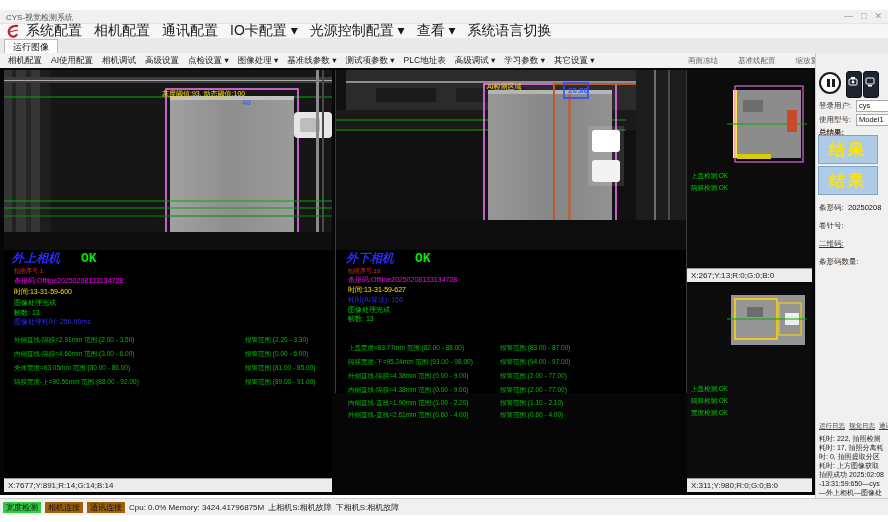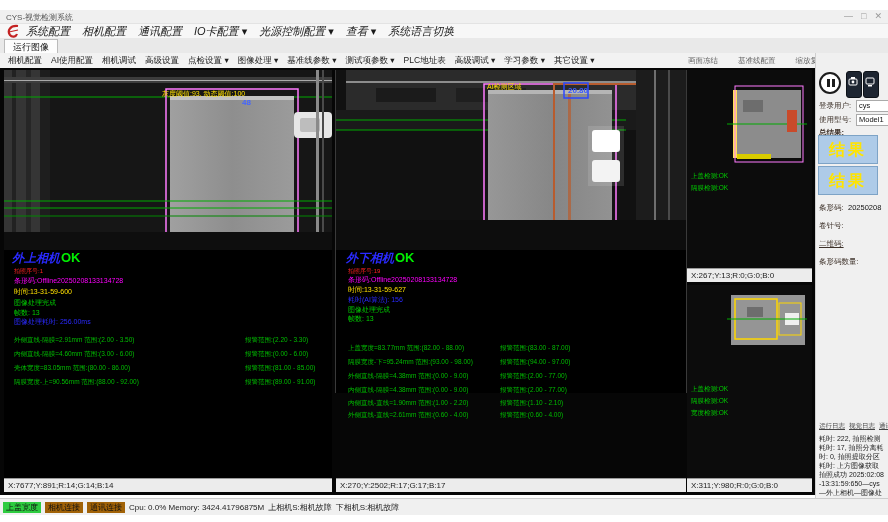--- a/index.html
+++ b/index.html
@@ -7,42 +7,42 @@
        font-family:"Liberation Sans","DejaVu Sans",sans-serif;}
   .abs{position:absolute;}
   
   .titlebar{top:10px;left:0;right:0;height:13px;background:#f0f0f0;border-bottom:1px solid #e3e3e3;padding-left:32px;}
   .titlebar .wtitle{position:absolute;left:6px;top:2px;font-size:8px;color:#555;}
   .winctrl{position:absolute;top:1px;right:6px;display:flex;gap:8px;}
   .winctrl span{font-size:9px;color:#999;line-height:11px;cursor:default;}
   .menubar{top:24px;left:0;right:0;height:14px;background:#f7f7f7;}
   .logo{position:absolute;left:6px;top:0px;}
   .menu-items{position:absolute;left:26px;top:0;display:flex;gap:12px;height:14px;align-items:center;}
-  .menu-items span{font-size:11px;color:#1a1a1a;white-space:nowrap;font-style:italic;}
+  .menu-items span{font-size:14px;color:#1a1a1a;white-space:nowrap;}
   .tabrow{top:38px;left:0;right:0;height:15px;background:#e9e9e9;border-bottom:1px solid #d5d5d5;}
   .tab{position:absolute;left:4px;top:1px;height:14px;padding:0 8px;background:#fdfdfd;
        border:1px solid #bbb;border-bottom:none;font-size:9px;line-height:14px;color:#222;}
   .toolbar{top:53px;left:0;right:0;height:15px;background:#f2f2f2;border-bottom:1px solid #ddd;}
   .tool-items{position:absolute;left:8px;top:0;display:flex;gap:9px;height:15px;align-items:center;}
   .tool-items span{font-size:8.5px;color:#222;white-space:nowrap;}
   .tool-right{position:absolute;left:688px;top:0;display:flex;gap:20px;height:15px;align-items:center;}
   .tool-right span{font-size:7.5px;color:#666;white-space:nowrap;}
   
   .main{top:68px;left:0;width:815px;height:427px;background:#060606;}
   .view{position:absolute;background:#000;}
   .vstrip{position:absolute;left:0;right:0;height:13px;background:#ececec;border-top:1px solid #9a9a9a;
           font-size:8px;color:#222;line-height:13px;padding-left:4px;}
   
   .t-yellow{color:#ffe000;font-size:7px;white-space:nowrap;}
   .t-blue{color:#2a2aff;font-size:7px;white-space:nowrap;}
   .t-magenta{color:#ff00ff;font-size:7px;white-space:nowrap;}
   .t-green{color:#00cc00;font-size:7px;white-space:nowrap;}
   .t-red{color:#ff2222;font-size:6px;white-space:nowrap;}
   .cam-title{font-size:12px;font-weight:bold;font-style:italic;color:#2a2aff;white-space:nowrap;}
-  .cam-title .ok{color:#00ee00;font-size:13px;font-style:normal;margin-left:1px;}
+  .cam-title .ok{color:#00ee00;font-size:13px;font-style:normal;margin-left:21px;font-family:Liberation Mono, monospace;}
   .mrow span{position:absolute;font-size:6.5px;color:#00bb00;white-space:nowrap;}
   
   .panel{top:53px;left:815px;width:73px;height:445px;background:#f0f0f0;border-left:1px solid #cfcfcf;}
   .plabel{position:absolute;font-size:7.5px;color:#3d3129;white-space:nowrap;}
   .pfield{position:absolute;background:#fff;border:1px solid #aaa;font-size:7.5px;color:#111;
           height:10px;line-height:10px;padding:0 2px;}
   .resultbox{position:absolute;left:2px;width:58px;height:27px;background:#aecbe8;border:1px solid #7da3c6;
              color:#ffe400;font-weight:bold;font-size:16px;text-align:center;line-height:27px;letter-spacing:3px;}
   .btn-pause{position:absolute;left:3px;top:19px;width:22px;height:22px;border-radius:50%;
              background:#fff;border:2px solid #1c1c1c;box-sizing:border-box;}
@@ -236,21 +236,20 @@
       <span style="left:164px;top:316px;">报警范围:(2.00 - 77.00)</span>
     </div>
     <div class="mrow">
       <span style="left:12px;top:329px;">内侧直线-直线=1.90mm 范围:(1.00 - 2.20)</span>
       <span style="left:164px;top:329px;">报警范围:(1.10 - 2.10)</span>
     </div>
     <div class="mrow">
       <span style="left:12px;top:341px;">外侧直线-直线=2.61mm 范围:(0.60 - 4.00)</span>
       <span style="left:164px;top:341px;">报警范围:(0.60 - 4.00)</span>
     </div>
-    <div class="vstrip" style="top:408px;">X:270;Y:2502;R:17;G:17;B:17</div>
   </div>
 
   <div class="view" style="left:687px;top:2px;width:125px;height:212px;">
     <svg width="125" height="198" style="position:absolute;top:0;left:0;">
       <rect width="125" height="198" fill="#0c0c0c"></rect>
       <rect x="50" y="20" width="64" height="68" fill="#8c8c8c"></rect>
       <rect x="46" y="20" width="4" height="68" fill="#ffe355"></rect>
       <rect x="50" y="84" width="34" height="5" fill="#d9cc00"></rect>
       <rect x="48" y="16" width="68" height="76" fill="none" stroke="#ff7bff" stroke-width="1"></rect>
       <rect x="56" y="30" width="20" height="12" fill="#6d6d6d"></rect>
@@ -318,19 +317,19 @@
 
   <div class="logtabs">
     <span>运行日志</span>
     <span>视觉日志</span>
     <span>通讯日志</span>
   </div>
   <div class="logtext">耗时: 222, 拍照检测耗时: 17, 拍照分离耗时: 0, 拍照提取分区耗时: 上方图像获取拍照成功 2025:02:08-13:31:59:650—cys—外上相机—图像处理耗时: 256.00ms</div>
 </div>
 
 <div class="abs statusbar">
-  <span class="badge green">上盖宽度</span>
+  <span class="badge green">宽度检测</span>
   <span class="badge red">相机连接</span>
   <span class="badge red">通讯连接</span>
   <span class="sbtext">Cpu: 0.0% Memory: 3424.41796875M</span>
   <span class="sbtext">上相机S:相机故障</span>
   <span class="sbtext">下相机S:相机故障</span>
 </div>
 
 </body></html>

